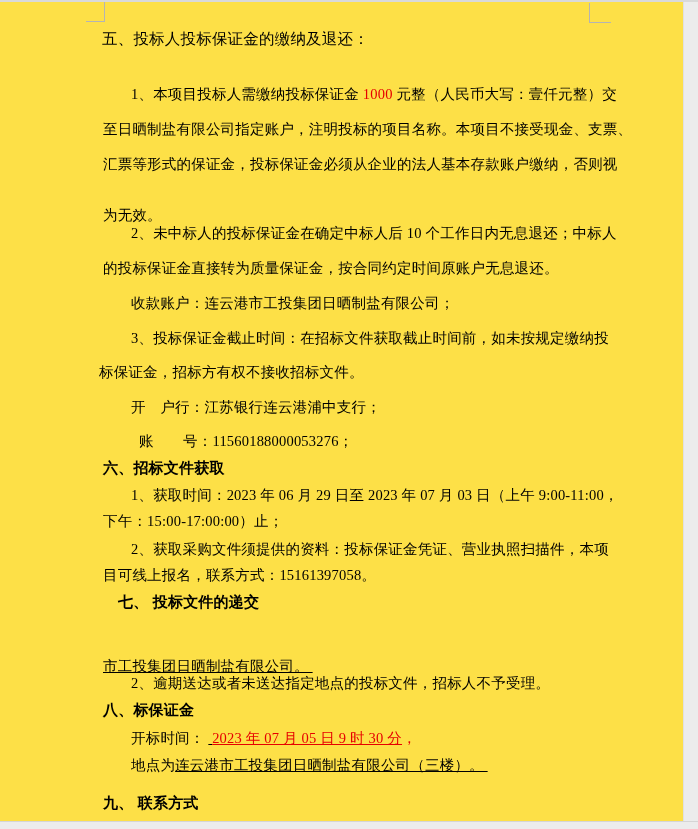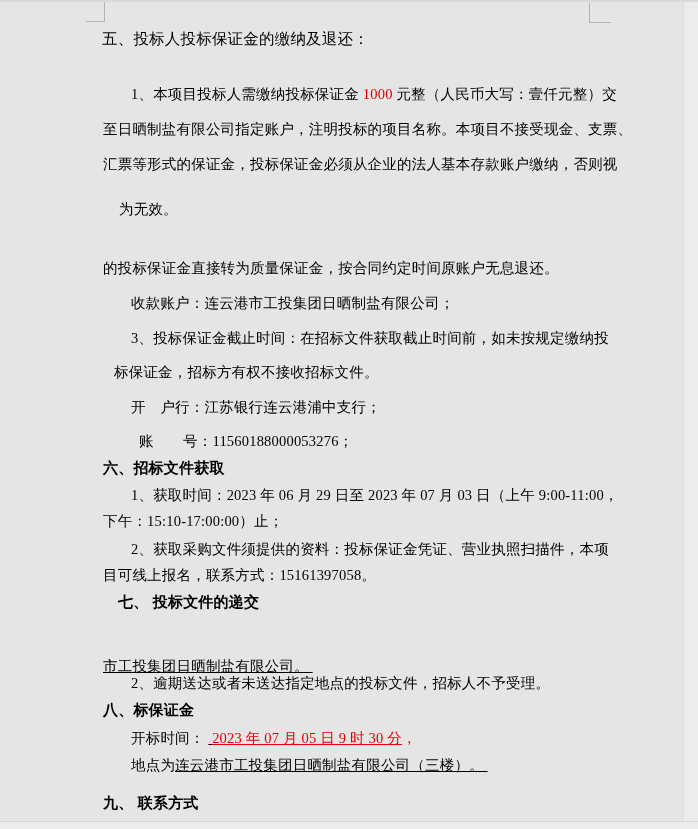--- a/index.html
+++ b/index.html
@@ -1,18 +1,18 @@
 <!DOCTYPE html>
 <html><head>
 <meta charset="utf-8">
 <style>
   html,body { margin:0; padding:0; background:#ffffff; }
   .screen {
     position:relative; width:698px; height:829px;
-    background:#e5e5e5; overflow:hidden;
+    background:#fde047; overflow:hidden;
     font-family:"Liberation Serif","DejaVu Serif",serif;
   }
   .top-edge {
     position:absolute; top:0; left:0; width:100%; height:2px;
     background:#d9d9d9; z-index:5;
   }
   .right-gutter {
     position:absolute; top:0; right:0; width:14px; height:100%;
     background:#ececec; border-left:1px solid #e0e0e0; z-index:4;
   }
@@ -47,30 +47,31 @@
 
 <div class="screen">
   <div class="top-edge"></div>
   <div class="mark-left"></div>
   <div class="mark-right"></div>
   <div id="doc">
       <div class="line title" style="top: 30px; left: 102px;"><span class="seg">五、投标人投标保证金的缴纳及退还：</span></div>
       <div class="line" style="top: 85px; left: 131px;"><span class="seg">1、本项目投标人需缴纳投标保证金 </span><span class="seg" style="color: rgb(230, 0, 0);">1000</span><span class="seg"> 元整（人民币大写：壹仟元整）交</span></div>
       <div class="line" style="top: 120px; left: 103px;"><span class="seg">至日晒制盐有限公司指定账户，注明投标的项目名称。本项目不接受现金、支票、</span></div>
       <div class="line" style="top: 155px; left: 103px;"><span class="seg">汇票等形式的保证金，投标保证金必须从企业的法人基本存款账户缴纳，否则视</span></div>
-      <div class="line" style="top: 200px; left: 103px; margin-left: 16px;"><span class="seg">为无效。</span></div>
+      <div class="line" style="top: 206px; left: 103px;"><span class="seg">为无效。</span></div>
+      <div class="line" style="top: 224px; left: 131px;"><span class="seg">2、未中标人的投标保证金在确定中标人后 10 个工作日内无息退还；中标人</span></div>
       <div class="line" style="top: 294px; left: 131px;"><span class="seg">收款账户：连云港市工投集团日晒制盐有限公司；</span></div>
       <div class="line" style="top: 259px; left: 103px;"><span class="seg">的投标保证金直接转为质量保证金，按合同约定时间原账户无息退还。</span></div>
       <div class="line" style="top: 329px; left: 131px;"><span class="seg">3、投标保证金截止时间：在招标文件获取截止时间前，如未按规定缴纳投</span></div>
-      <div class="line" style="top: 363px; left: 114px;"><span class="seg">标保证金，招标方有权不接收招标文件。</span></div>
+      <div class="line" style="top: 363px; left: 99px;"><span class="seg">标保证金，招标方有权不接收招标文件。</span></div>
       <div class="line" style="top: 398px; left: 131px;"><span class="seg">开　户行：江苏银行连云港浦中支行；</span></div>
       <div class="line" style="top: 432px; left: 139px;"><span class="seg">账　　号：11560188000053276；</span></div>
       <div class="line heading" style="top: 459px; left: 103px;"><span class="seg">六、招标文件获取</span></div>
       <div class="line" style="top: 486px; left: 131px;"><span class="seg">1、获取时间：2023 年 06 月 29 日至 2023 年 07 月 03 日（上午 9:00-11:00，</span></div>
-      <div class="line" style="top: 512px; left: 103px;"><span class="seg">下午：15:10-17:00:00）止；</span></div>
+      <div class="line" style="top: 512px; left: 103px;"><span class="seg">下午：15:00-17:00:00）止；</span></div>
       <div class="line" style="top: 540px; left: 131px;"><span class="seg">2、获取采购文件须提供的资料：投标保证金凭证、营业执照扫描件，本项</span></div>
       <div class="line" style="top: 566px; left: 103px;"><span class="seg">目可线上报名，联系方式：15161397058。</span></div>
       <div class="line heading" style="top: 593px; left: 118px;"><span class="seg">七、 投标文件的递交</span></div>
       <div class="line" style="top: 627px; left: 103px; margin-top: 30px;"><span class="seg u">市工投集团日晒制盐有限公司。&nbsp;</span></div>
       <div class="line" style="top: 674px; left: 131px;"><span class="seg">2、逾期送达或者未送达指定地点的投标文件，招标人不予受理。</span></div>
       <div class="line heading" style="top: 701px; left: 103px;"><span class="seg">八、标保证金</span></div>
       <div class="line" style="top: 729px; left: 131px;"><span class="seg">开标时间： </span><span class="seg u">&nbsp;</span><span class="seg u" style="color: rgb(230, 0, 0);">2023 年 07 月 05 日 9 时 30 分</span><span class="seg" style="color: rgb(230, 0, 0);">，</span></div>
       <div class="line" style="top: 756px; left: 131px;"><span class="seg">地点为</span><span class="seg u">连云港市工投集团日晒制盐有限公司（三楼）。&nbsp;</span></div>
       <div class="line heading" style="top: 794px; left: 103px;"><span class="seg">九、 联系方式</span></div>
     </div>

